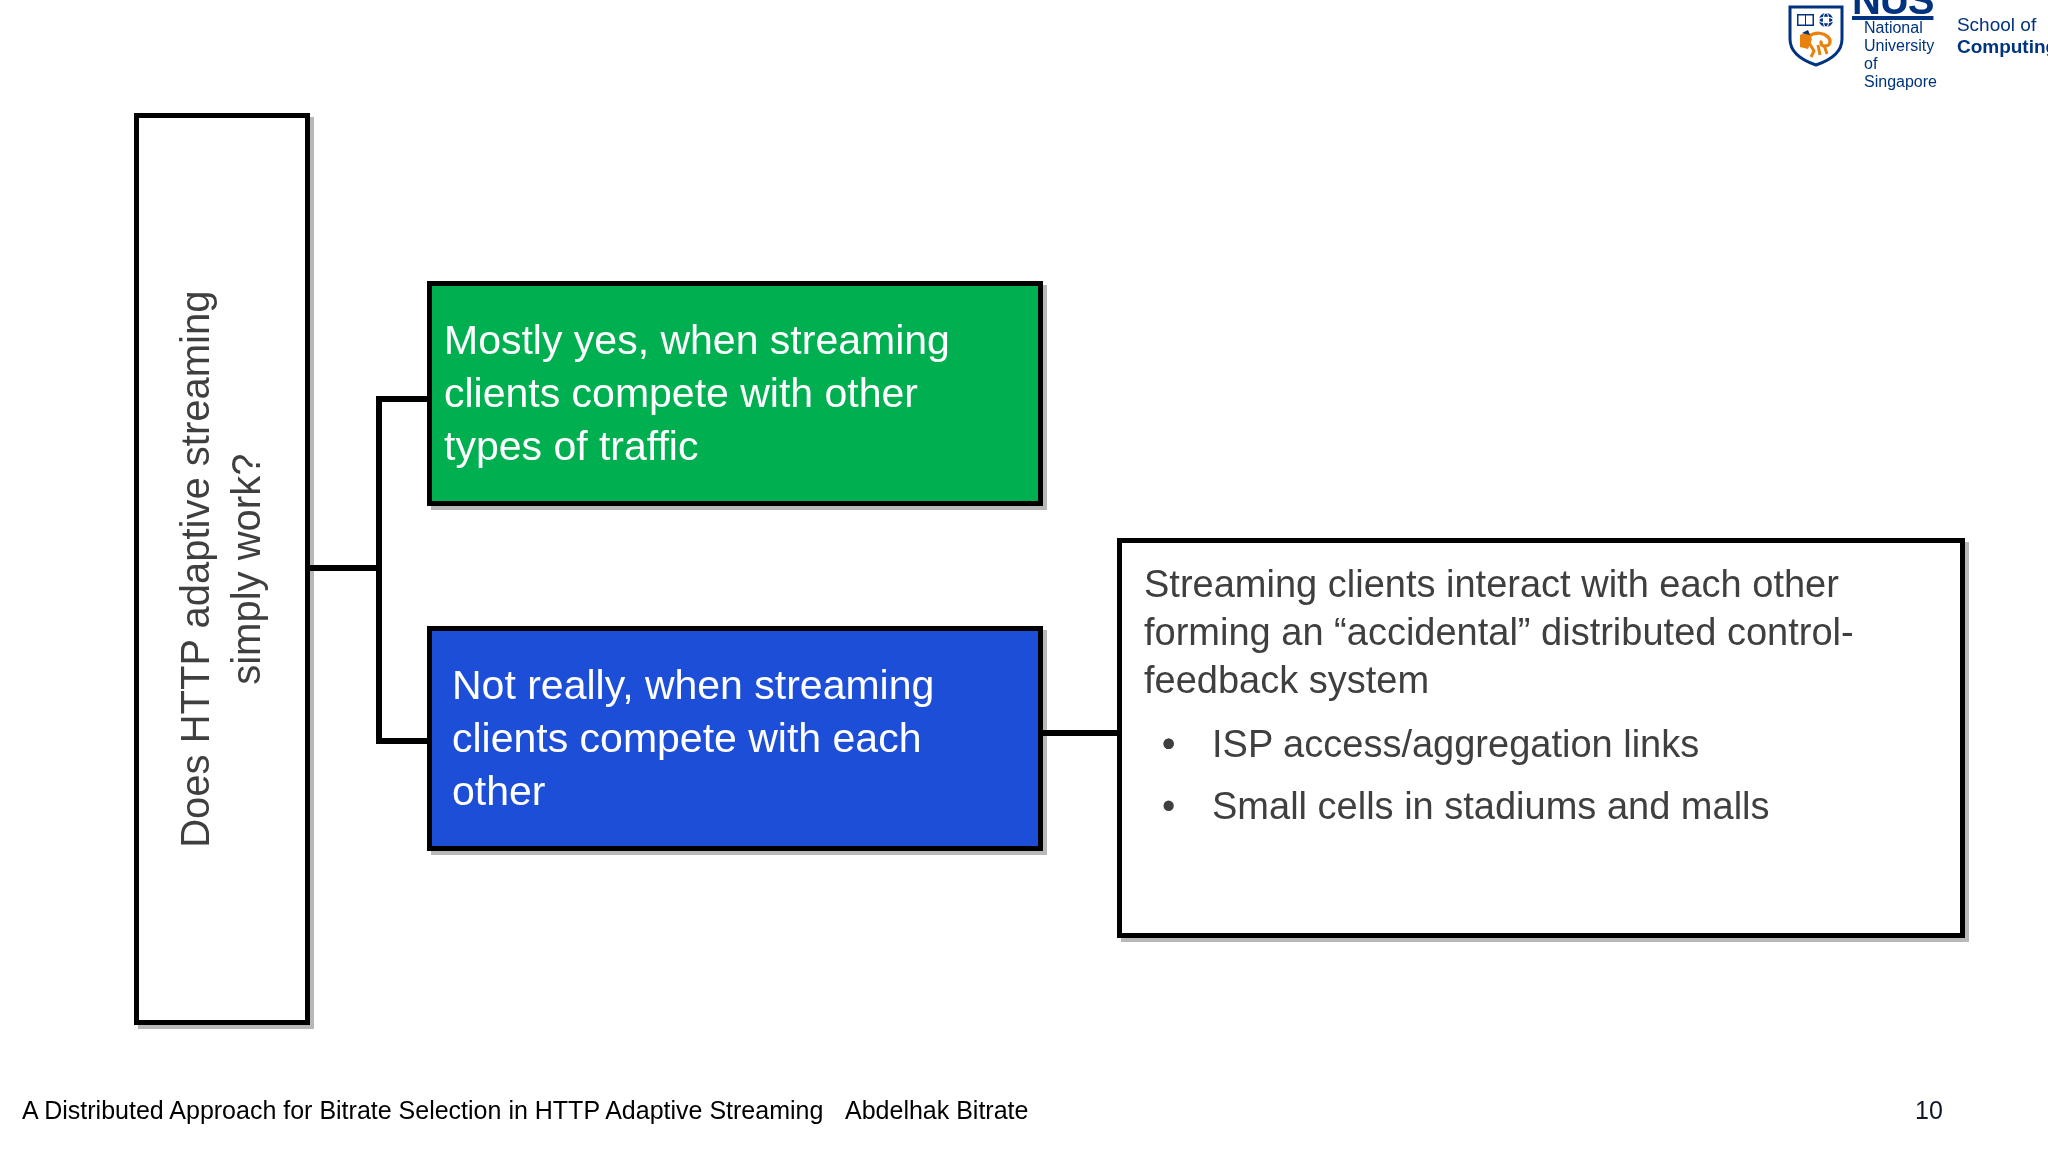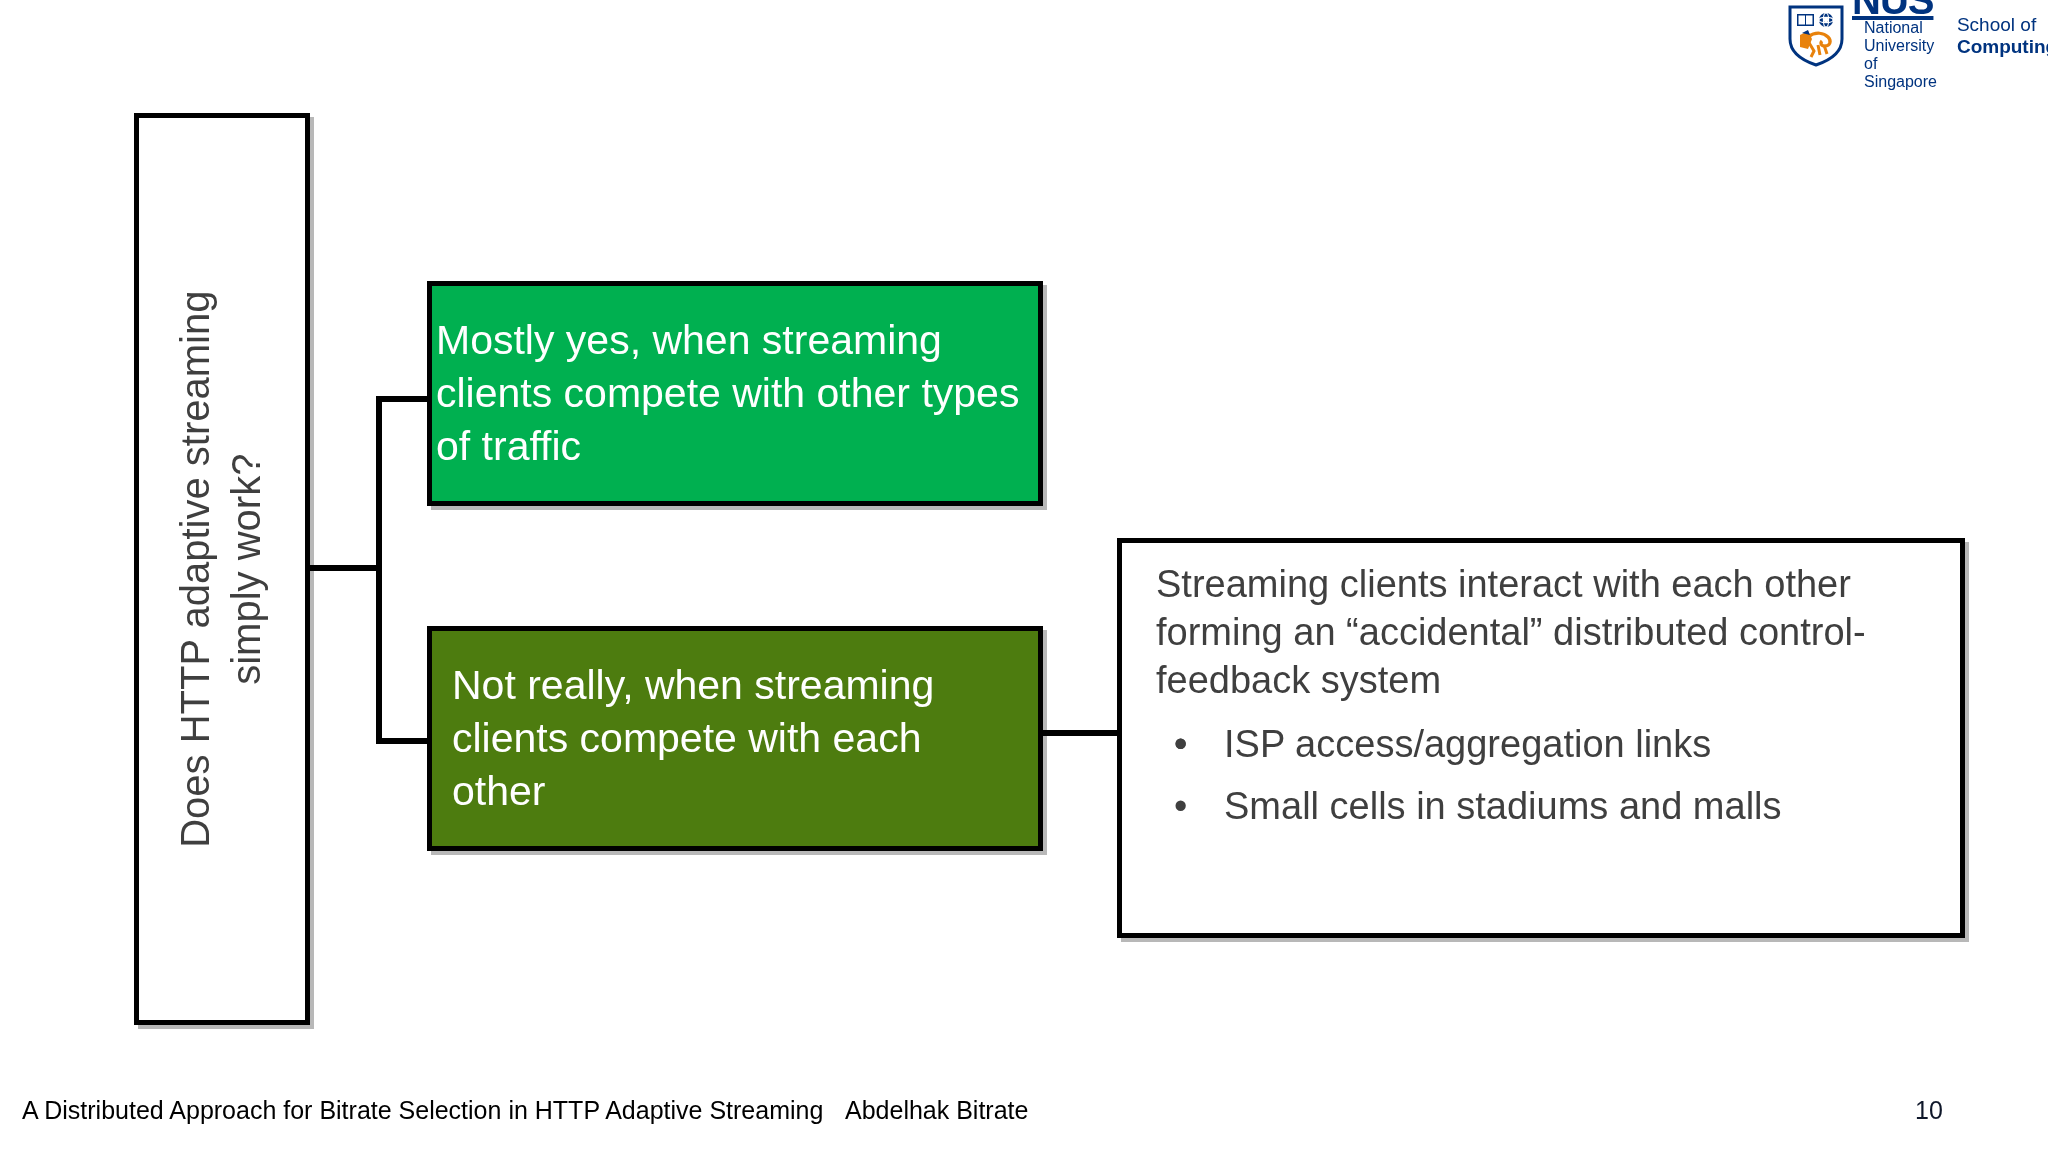--- a/index.html
+++ b/index.html
@@ -94,46 +94,46 @@
   }
   .vertical-text .l2 { display: block; }
 
   #green-box {
     left: 427px;
     top: 281px;
     width: 616px;
     height: 225px;
     background: #00B050;
     border-color: #000000;
-    padding: 22px 4px;
+    padding: 22px 12px;
     display: flex;
     align-items: center;
   }
   #red-box {
     left: 427px;
     top: 626px;
     width: 616px;
     height: 225px;
-    background: #4d7c0f;
+    background: #1d4ed8;
     padding: 22px 20px;
     display: flex;
     align-items: center;
   }
   .answer-text {
     color: #ffffff;
     font-size: 41px;
     line-height: 1.30;
   }
 
   #detail-box {
     left: 1117px;
     top: 538px;
     width: 848px;
     height: 400px;
-    padding: 18px 22px 10px 34px;
+    padding: 18px 22px 10px 22px;
   }
   .detail-lead {
     font-size: 38px;
     line-height: 1.26;
     color: #3f3f3f;
   }
   .detail-list {
     margin: 16px 0 0 0;
     padding: 0;
     list-style: none;

